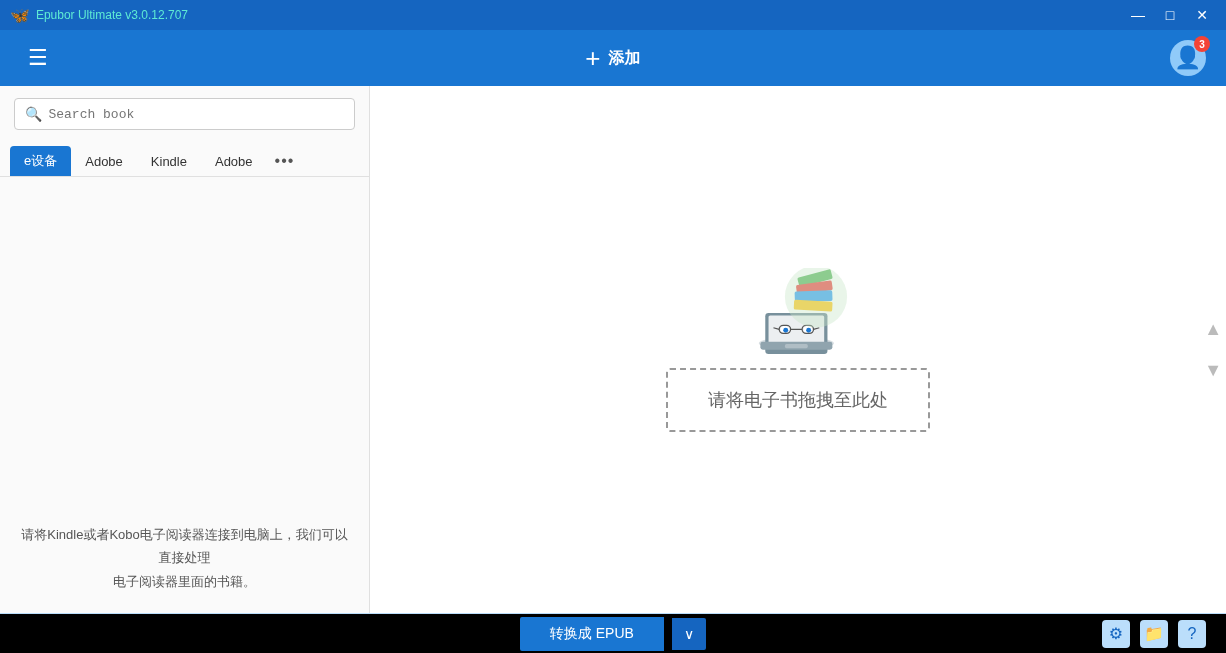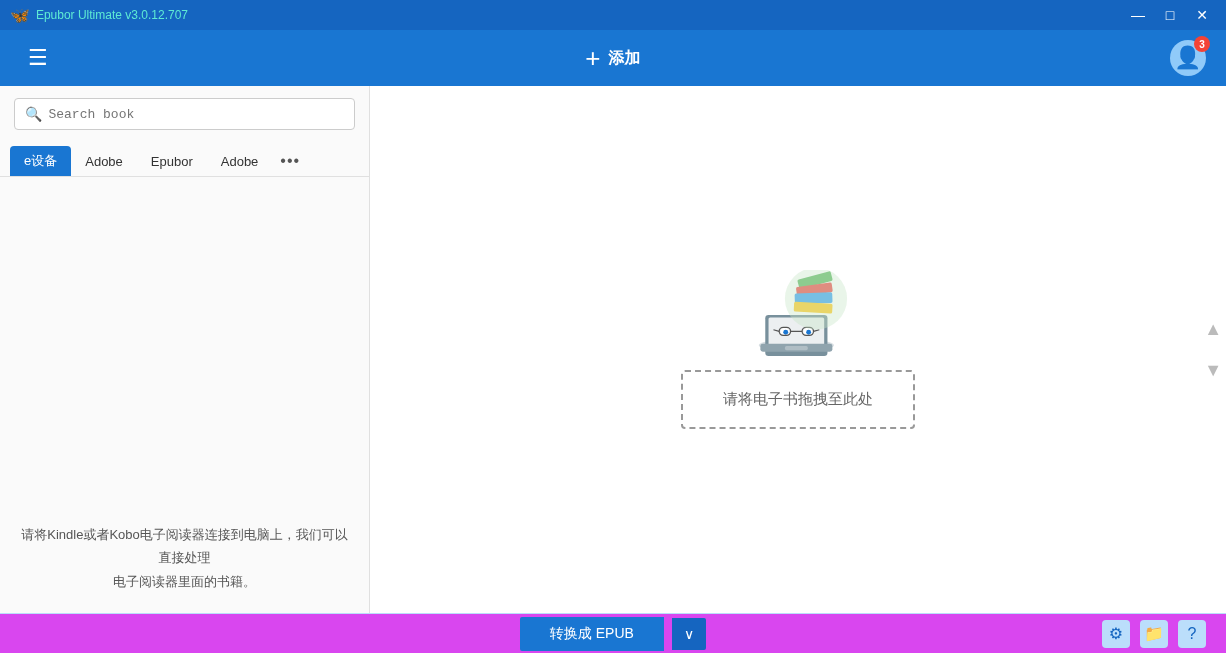--- a/index.html
+++ b/index.html
@@ -220,21 +220,21 @@
       height: 90px;
       position: relative;
     }
 
     
     #drop-zone {
       border: 2px dashed #999;
       border-radius: 4px;
       padding: 18px 40px;
       color: #666;
-      font-size: 15px;
+      font-size: 18px;
       text-align: center;
       background: rgba(255,255,255,0.8);
     }
 
     
     #scroll-hint {
       position: absolute;
       right: 0;
       top: 50%;
       transform: translateY(-50%);
@@ -245,21 +245,21 @@
     }
     .scroll-arrow {
       color: #bbb;
       font-size: 18px;
       cursor: pointer;
     }
 
     
     #bottom-bar {
       height: 40px;
-      background: #d946ef;
+      background: #000000;
       border-top: 1px solid #bbdefb;
       display: flex;
       align-items: center;
       justify-content: center;
       gap: 8px;
       position: relative;
     }
     #convert-btn {
       background: #1976d2;
       color: white;
@@ -341,21 +341,21 @@
     <div id="search-container">
       <div id="search-box">
         <span id="search-icon">🔍</span>
         <input id="search-input" type="text" placeholder="Search book" style="">
       </div>
     </div>
 
     <div id="tabs">
       <div class="tab-item active">e设备</div>
       <div class="tab-item">Adobe</div>
-      <div class="tab-item">Epubor</div>
+      <div class="tab-item">Kindle</div>
       <div class="tab-item">Adobe</div>
       <div id="more-tabs">•••</div>
     </div>
 
     <div id="left-empty">
       <div id="left-message">
         请将Kindle或者Kobo电子阅读器连接到电脑上，我们可以直接处理<br>电子阅读器里面的书籍。
       </div>
     </div>
   </div>

